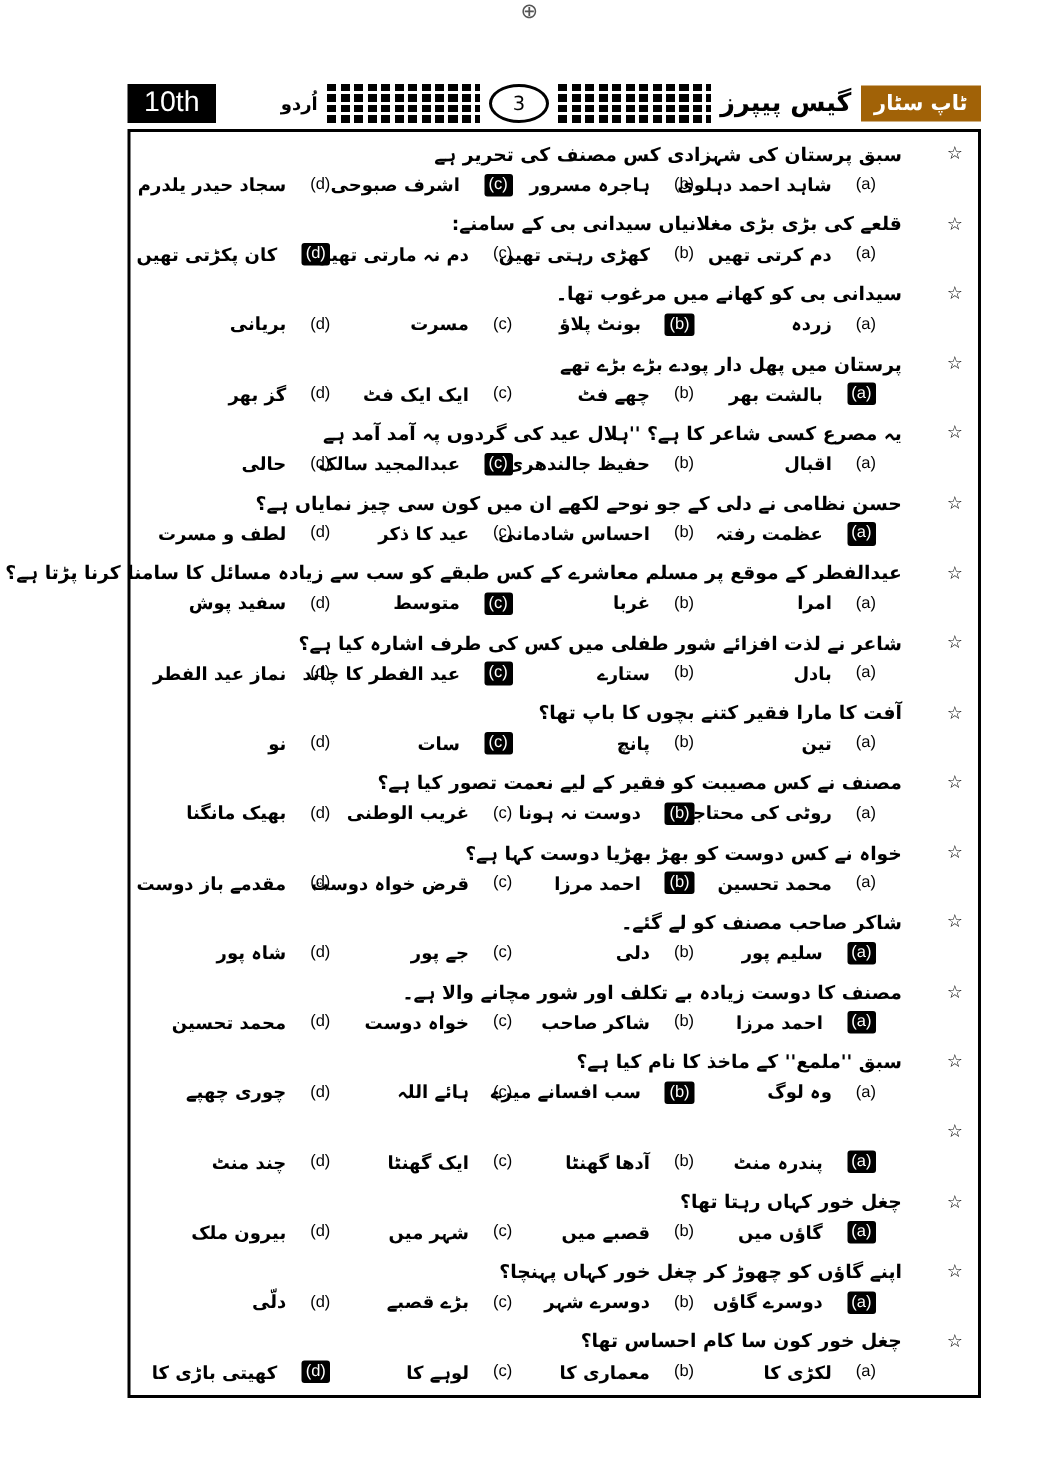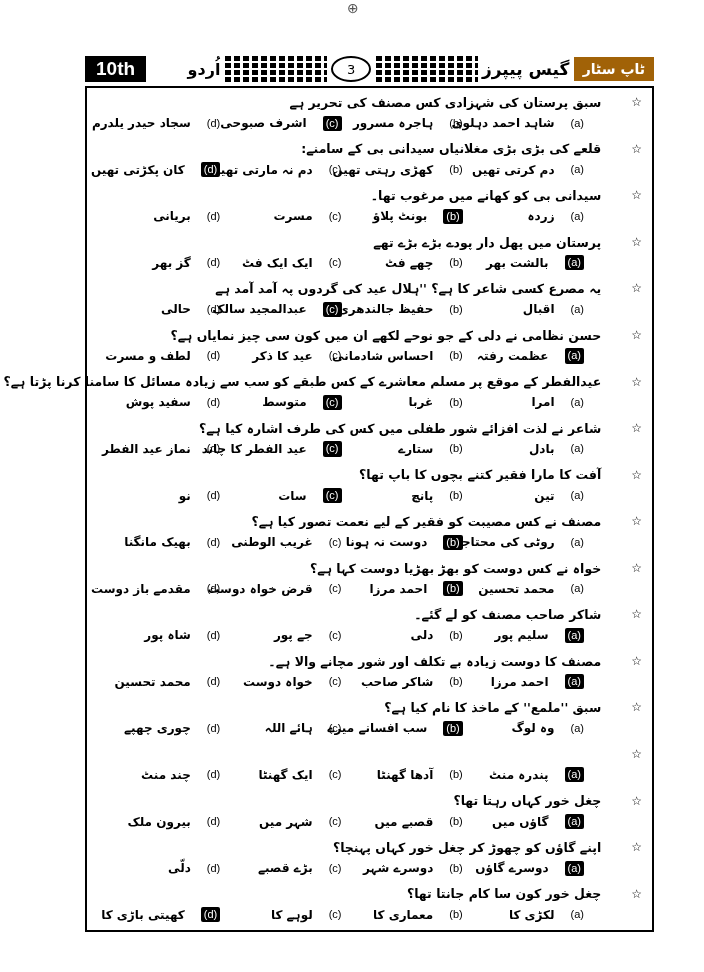--- a/index.html
+++ b/index.html
@@ -9,22 +9,22 @@
   
   .header{position:absolute;top:53px;left:85px;right:50px;height:32px;
           display:flex;direction:rtl;align-items:center;justify-content:space-between;}
   .brand-box{background:#a16207;color:#fff;font-weight:bold;font-size:14px;padding:4px 9px;white-space:nowrap;}
   .series{font-weight:bold;font-size:17px;white-space:nowrap;letter-spacing:.5px;}
   .dots{height:26px;width:102px;background-color:#000;
         background-image:repeating-linear-gradient(90deg,transparent 0 6px,#fff 6px 9px),
                          repeating-linear-gradient(0deg,transparent 0 5px,#fff 5px 7px);}
   .oval{width:36px;height:22px;border:2px solid #000;border-radius:50%;
         display:flex;align-items:center;justify-content:center;font-size:13px;direction:ltr;}
-  .subject{font-weight:bold;font-size:16px;white-space:nowrap;margin-left:37px;}
-  .grade-box{background:#000;color:#fff;font-weight:bold;font-size:19px;padding:2px 11px;
+  .subject{font-weight:bold;font-size:12px;white-space:nowrap;margin-left:37px;}
+  .grade-box{background:#000;color:#fff;font-weight:normal;font-size:19px;padding:2px 11px;
              font-family:"Liberation Sans",sans-serif;}
   
   .qarea{position:absolute;top:86px;left:85px;right:50px;bottom:40px;
          border:2px solid #000;display:flex;flex-direction:column;direction:rtl;padding:2px 0;}
   .qblock{flex:1;display:flex;flex-direction:column;justify-content:space-evenly;
           padding:0 10px 0 8px;min-height:0;}
   .qline{display:flex;align-items:center;font-weight:bold;font-size:12.5px;line-height:1.1;}
   .star{font-size:12px;font-weight:normal;margin-left:30px;flex:0 0 auto;}
   .qtext{white-space:nowrap;}
   .opts{display:flex;padding-right:58px;padding-left:4px;align-items:center;}
@@ -471,21 +471,21 @@
           <span class="opt">
             <span class="olabel">(d)</span>
             <span class="otext">دلّی</span>
           </span>
         </div>
   </div>
 
   <div class="qblock">
     <div class="qline">
       <span class="star">☆</span>
-      <span class="qtext">چغل خور کون سا کام جانتا تھا؟</span>
+      <span class="qtext">چغل خور کون سا کام احساس تھا؟</span>
     </div>
     <div class="opts">
           <span class="opt">
             <span class="olabel">(a)</span>
             <span class="otext">لکڑی کا</span>
           </span>
           <span class="opt">
             <span class="olabel">(b)</span>
             <span class="otext">معماری کا</span>
           </span>

